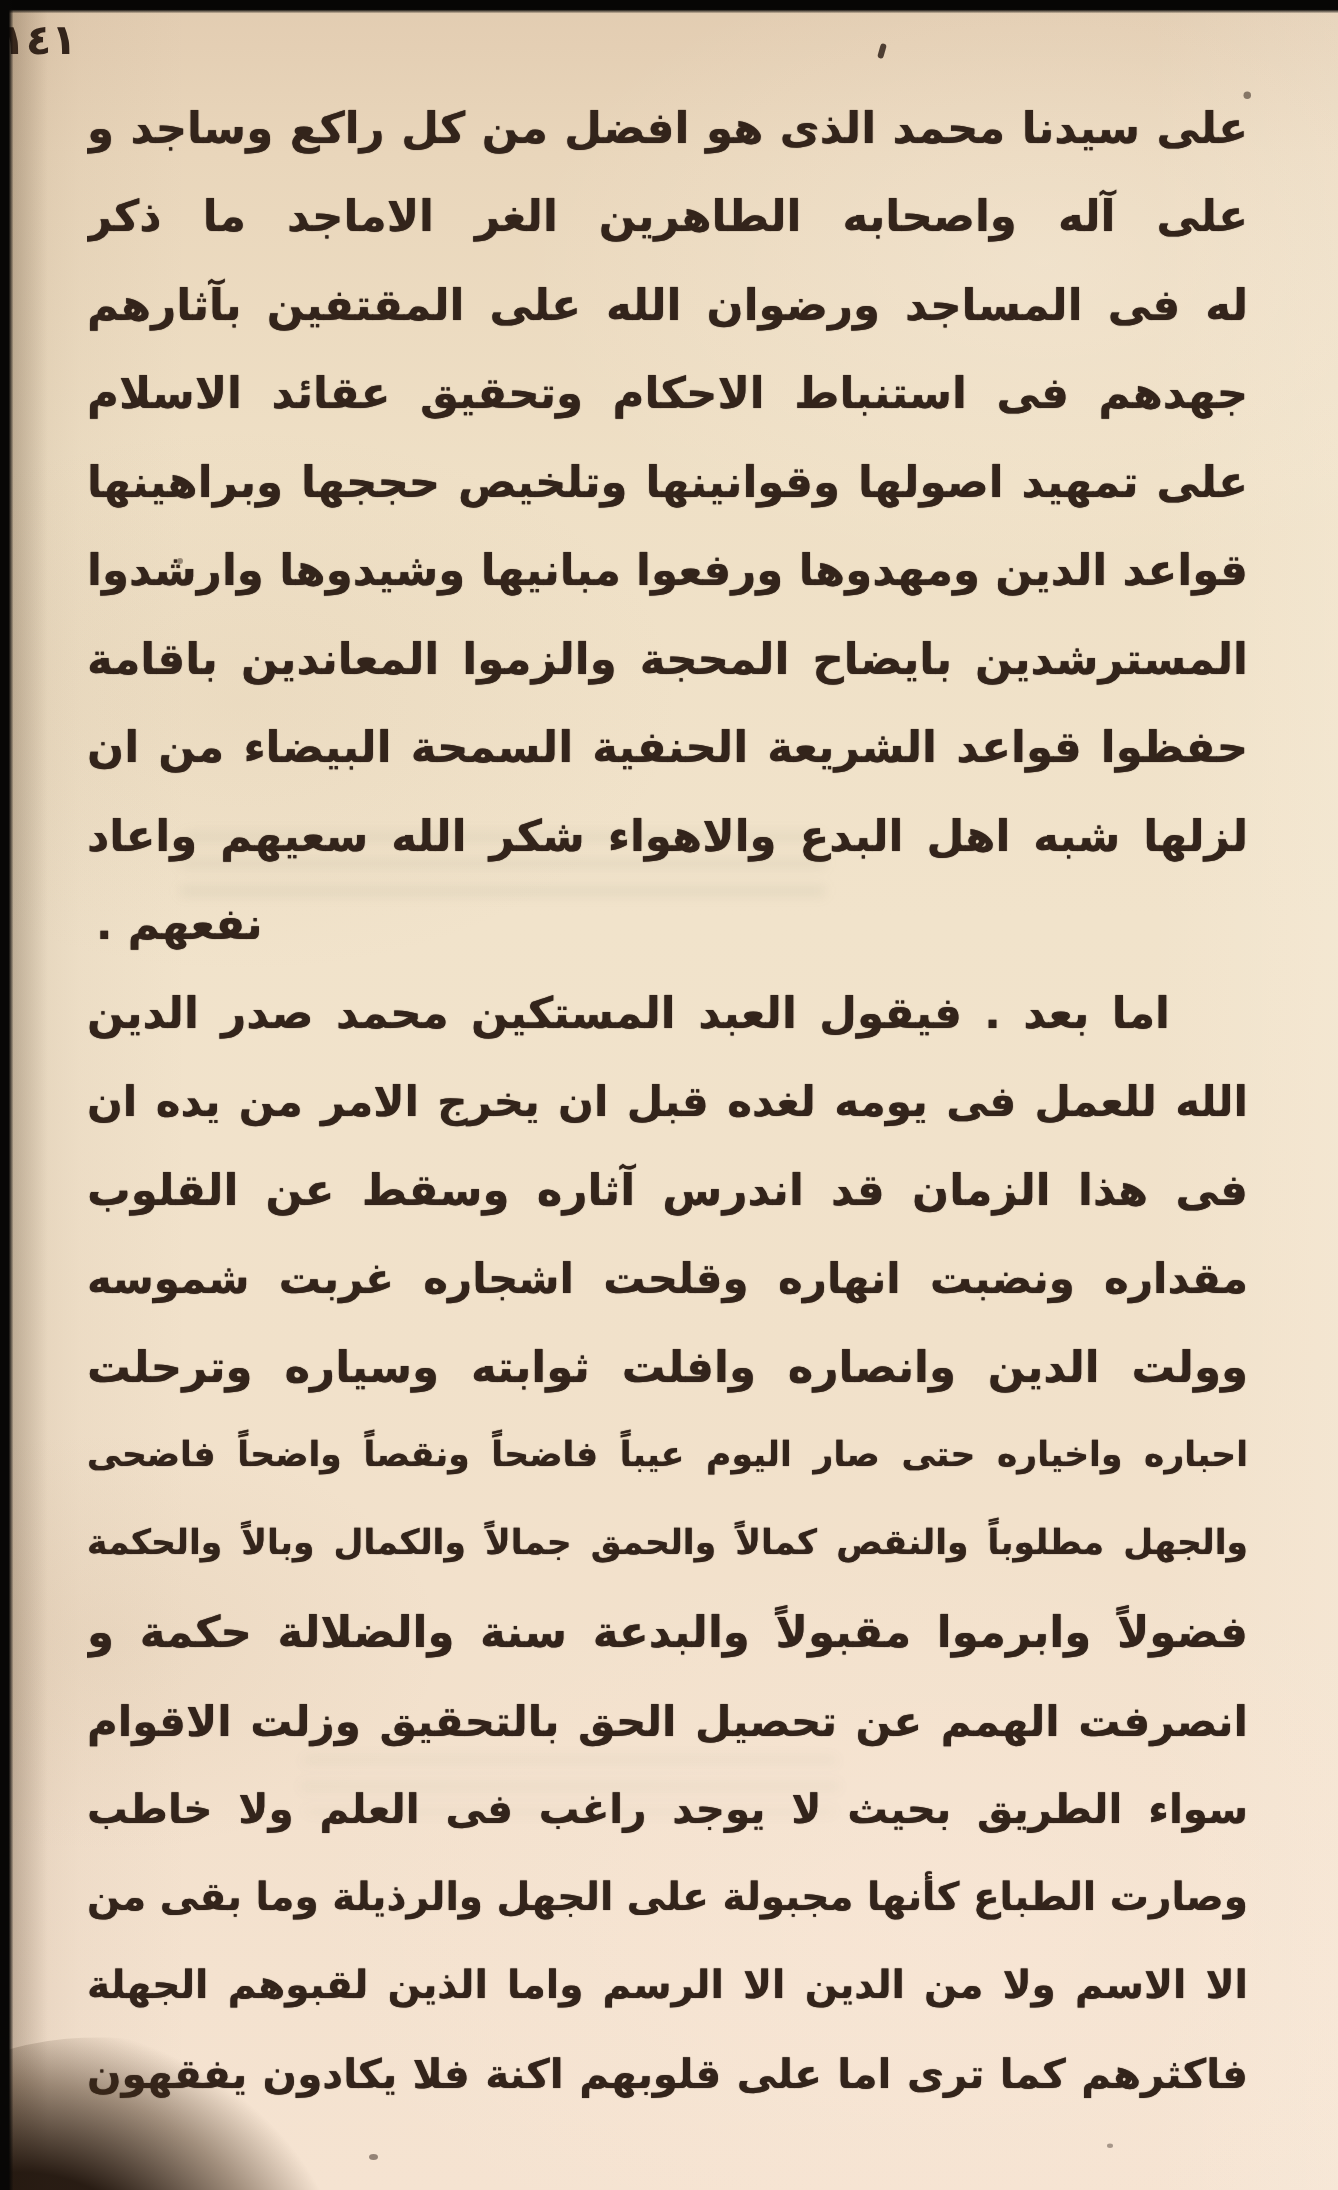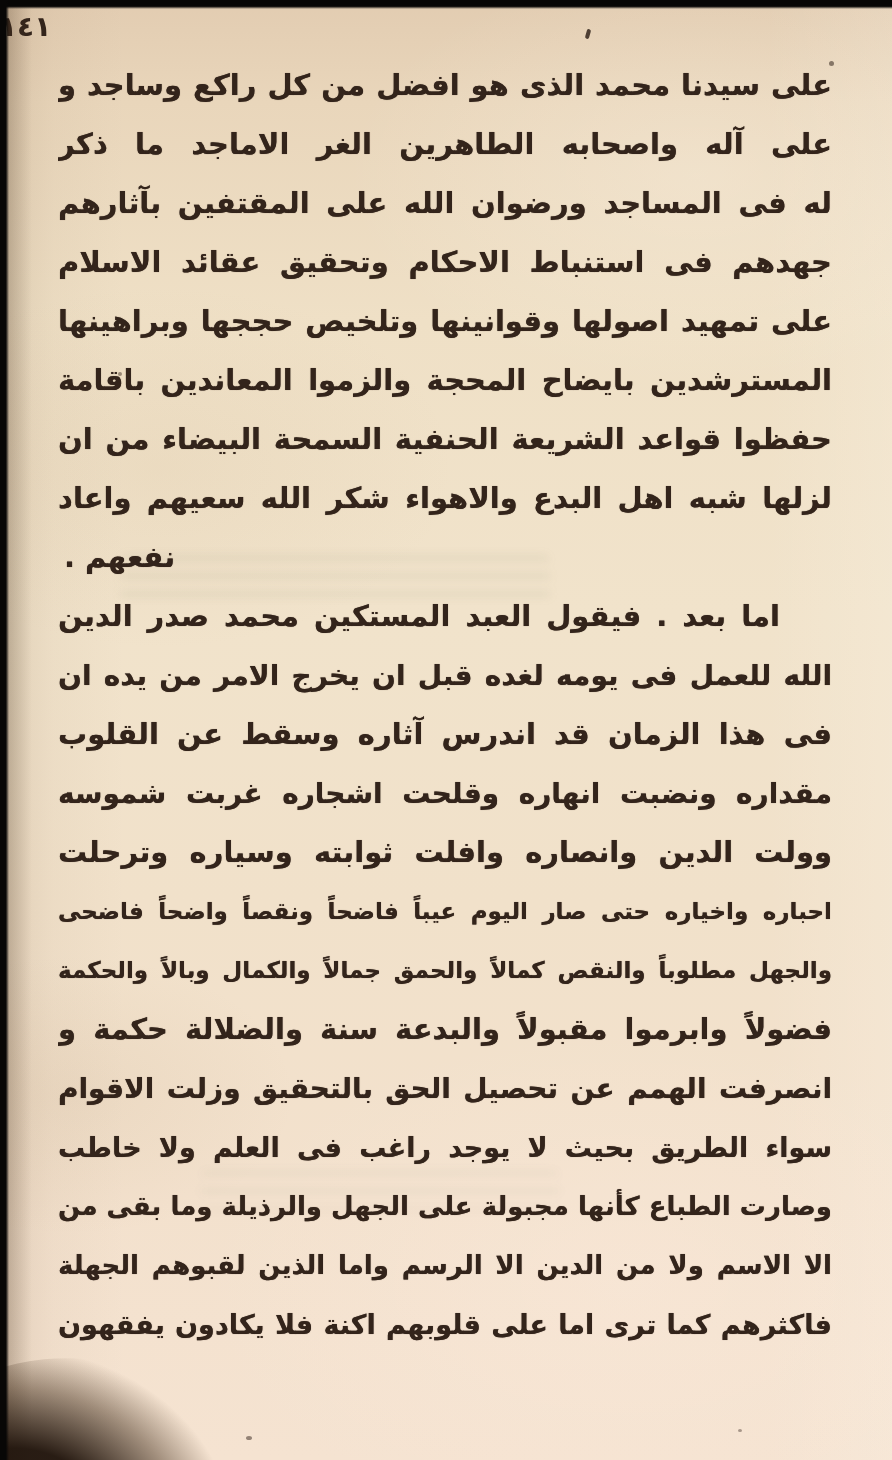--- a/index.html
+++ b/index.html
@@ -128,20 +128,21 @@
   <div class="speck sp5"></div>
 
   <div class="page-number">١٤١</div>
 
   <div class="text-block">
     <div class="line">على سيدنا محمد الذى هو افضل من كل راكع وساجد و</div>
     <div class="line">على آله واصحابه الطاهرين الغر الاماجد ما ذكر المسجود</div>
     <div class="line">له فى المساجد ورضوان الله على المقتفين بآثارهم الذين بذلوا</div>
     <div class="line">جهدهم فى استنباط الاحكام وتحقيق عقائد الاسلام واقبلوا</div>
     <div class="line">على تمهيد اصولها وقوانينها وتلخيص حججها وبراهينها وابرموا</div>
+    <div class="line">قواعد الدين ومهدوها ورفعوا مبانيها وشيدوها وارشدوا</div>
     <div class="line">المسترشدين بايضاح المحجة والزموا المعاندين باقامة الحجة و</div>
     <div class="line">حفظوا قواعد الشريعة الحنفية السمحة البيضاء من ان تز</div>
     <div class="line">لزلها شبه اهل البدع والاهواء شكر الله سعيهم واعاد الينا</div>
     <div class="line line--tail">نفعهم .</div>
     <div class="line line--indent">اما بعد . فيقول العبد المستكين محمد صدر الدين وفقه</div>
     <div class="line sz28">الله للعمل فى يومه لغده قبل ان يخرج الامر من يده ان العلم</div>
     <div class="line">فى هذا الزمان قد اندرس آثاره وسقط عن القلوب محله و</div>
     <div class="line sz28">مقداره ونضبت انهاره وقلحت اشجاره غربت شموسه واقماره</div>
     <div class="line">وولت الدين وانصاره وافلت ثوابته وسياره وترحلت</div>
     <div class="line sz23">احباره واخياره حتى صار اليوم عيباً فاضحاً ونقصاً واضحاً فاضحى العلم مغلوباً</div>

